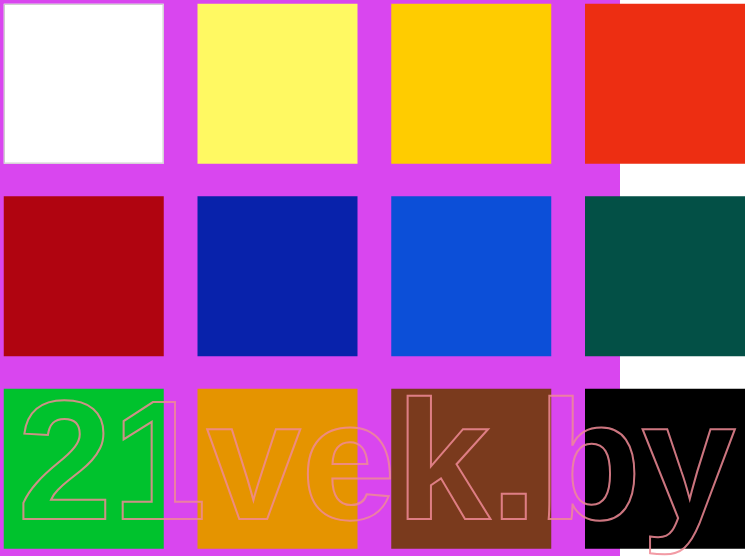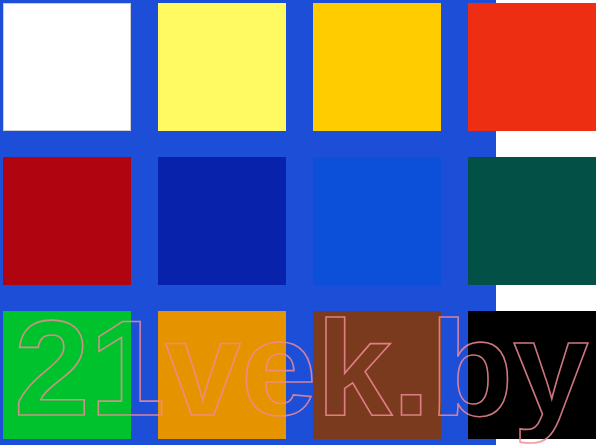--- a/index.html
+++ b/index.html
@@ -13,21 +13,21 @@
     height: 445px;
     overflow: hidden;
     font-family: "Liberation Sans", sans-serif;
     position: relative;
   }
 
   #swatch-board {
     position: relative;
     width: 496px;
     height: 445px;
-    background: #1d4ed8;
+    background: #d946ef;
   }
 
   .swatch-grid {
     position: absolute;
     left: 3px;
     top: 3px;
     width: 594px;
     height: 436px;
     display: grid;
     grid-template-columns: repeat(4, 128px);

